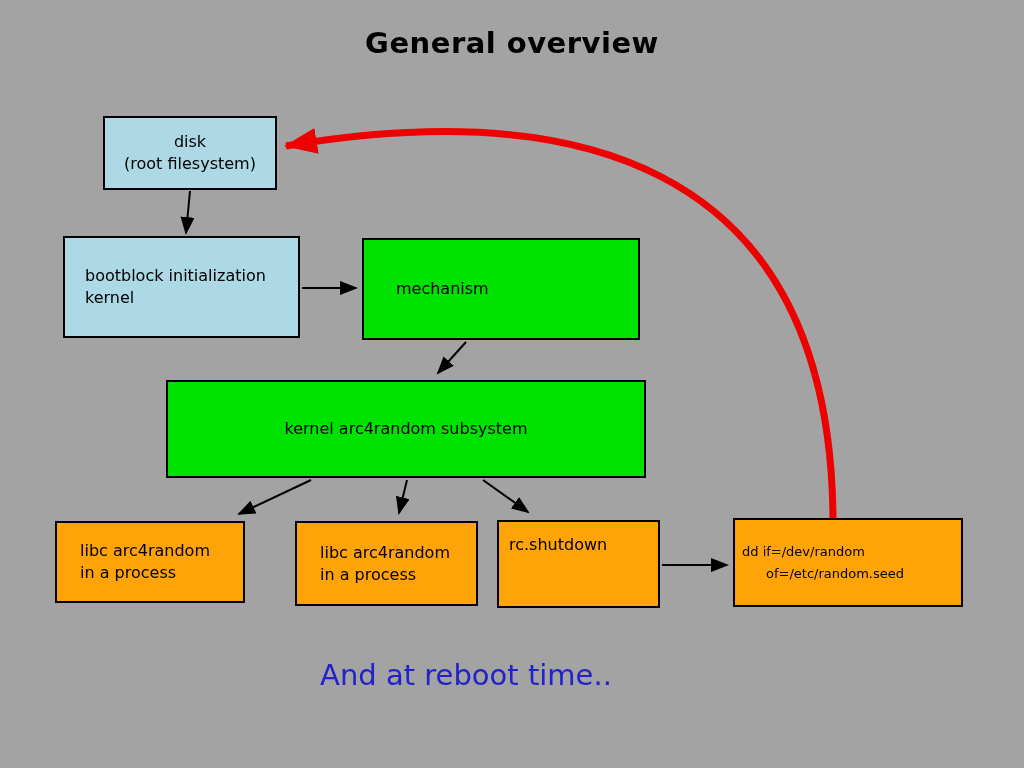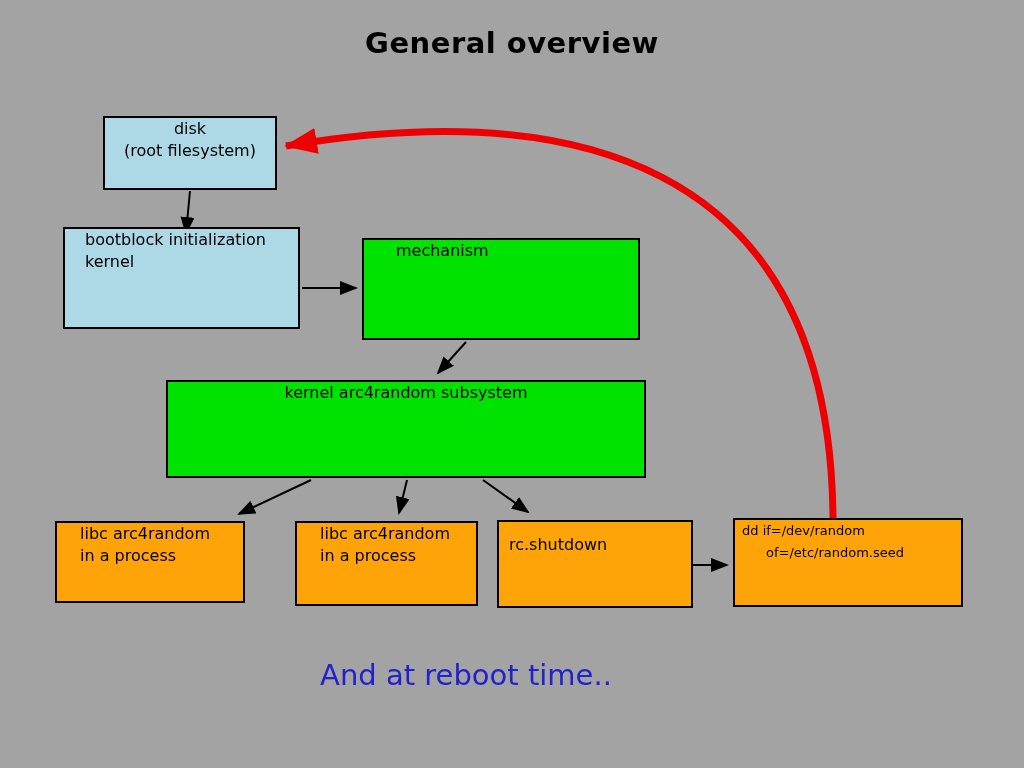--- a/index.html
+++ b/index.html
@@ -11,35 +11,35 @@
     position:absolute; left:0; top:26px; width:1024px;
     text-align:center; font-size:29px; font-weight:bold; color:#000000;
     letter-spacing:0.5px;
   }
   .footer-note {
     position:absolute; left:0; top:658px; width:932px;
     text-align:center; font-size:29px; color:#2222cc;
   }
   .box {
     position:absolute; border:2px solid #000000; box-sizing:border-box;
-    display:flex; flex-direction:column; justify-content:flex-start;
+    display:flex; flex-direction:column; justify-content:center;
     font-size:16px; color:#000000; line-height:22px;
   }
   .box.center { align-items:center; text-align:center; }
   .blue   { background:#add8e6; }
   .green  { background:#00e300; }
   .orange { background:#ffa408; }
 
   .box-disk       { left:103px; top:116px; width:174px; height:74px; }
-  .box-bootblock  { left:63px;  top:227px; width:237px; height:102px; padding-left:20px; }
+  .box-bootblock  { left:63px;  top:236px; width:237px; height:102px; padding-left:20px; }
   .box-entropy    { left:362px; top:238px; width:278px; height:102px; padding-left:32px; }
   .box-arc4random { left:166px; top:380px; width:480px; height:98px;  }
   .box-libc1      { left:55px;  top:521px; width:190px; height:82px; padding-left:23px; }
   .box-libc2      { left:295px; top:521px; width:183px; height:85px; padding-left:23px; }
-  .box-rcshutdown { left:497px; top:520px; width:196px; height:88px; padding-left:10px;
+  .box-rcshutdown { left:497px; top:520px; width:163px; height:88px; padding-left:10px;
                     justify-content:flex-start; padding-top:12px; }
   .box-dd         { left:733px; top:518px; width:230px; height:89px; padding-left:7px;
                     font-size:13px; }
   .indent { padding-left:24px; }
 
   .arrow-layer { position:absolute; left:0; top:0; width:1024px; height:768px;
                  pointer-events:none; }
 </style>
 </head>
 <body>

